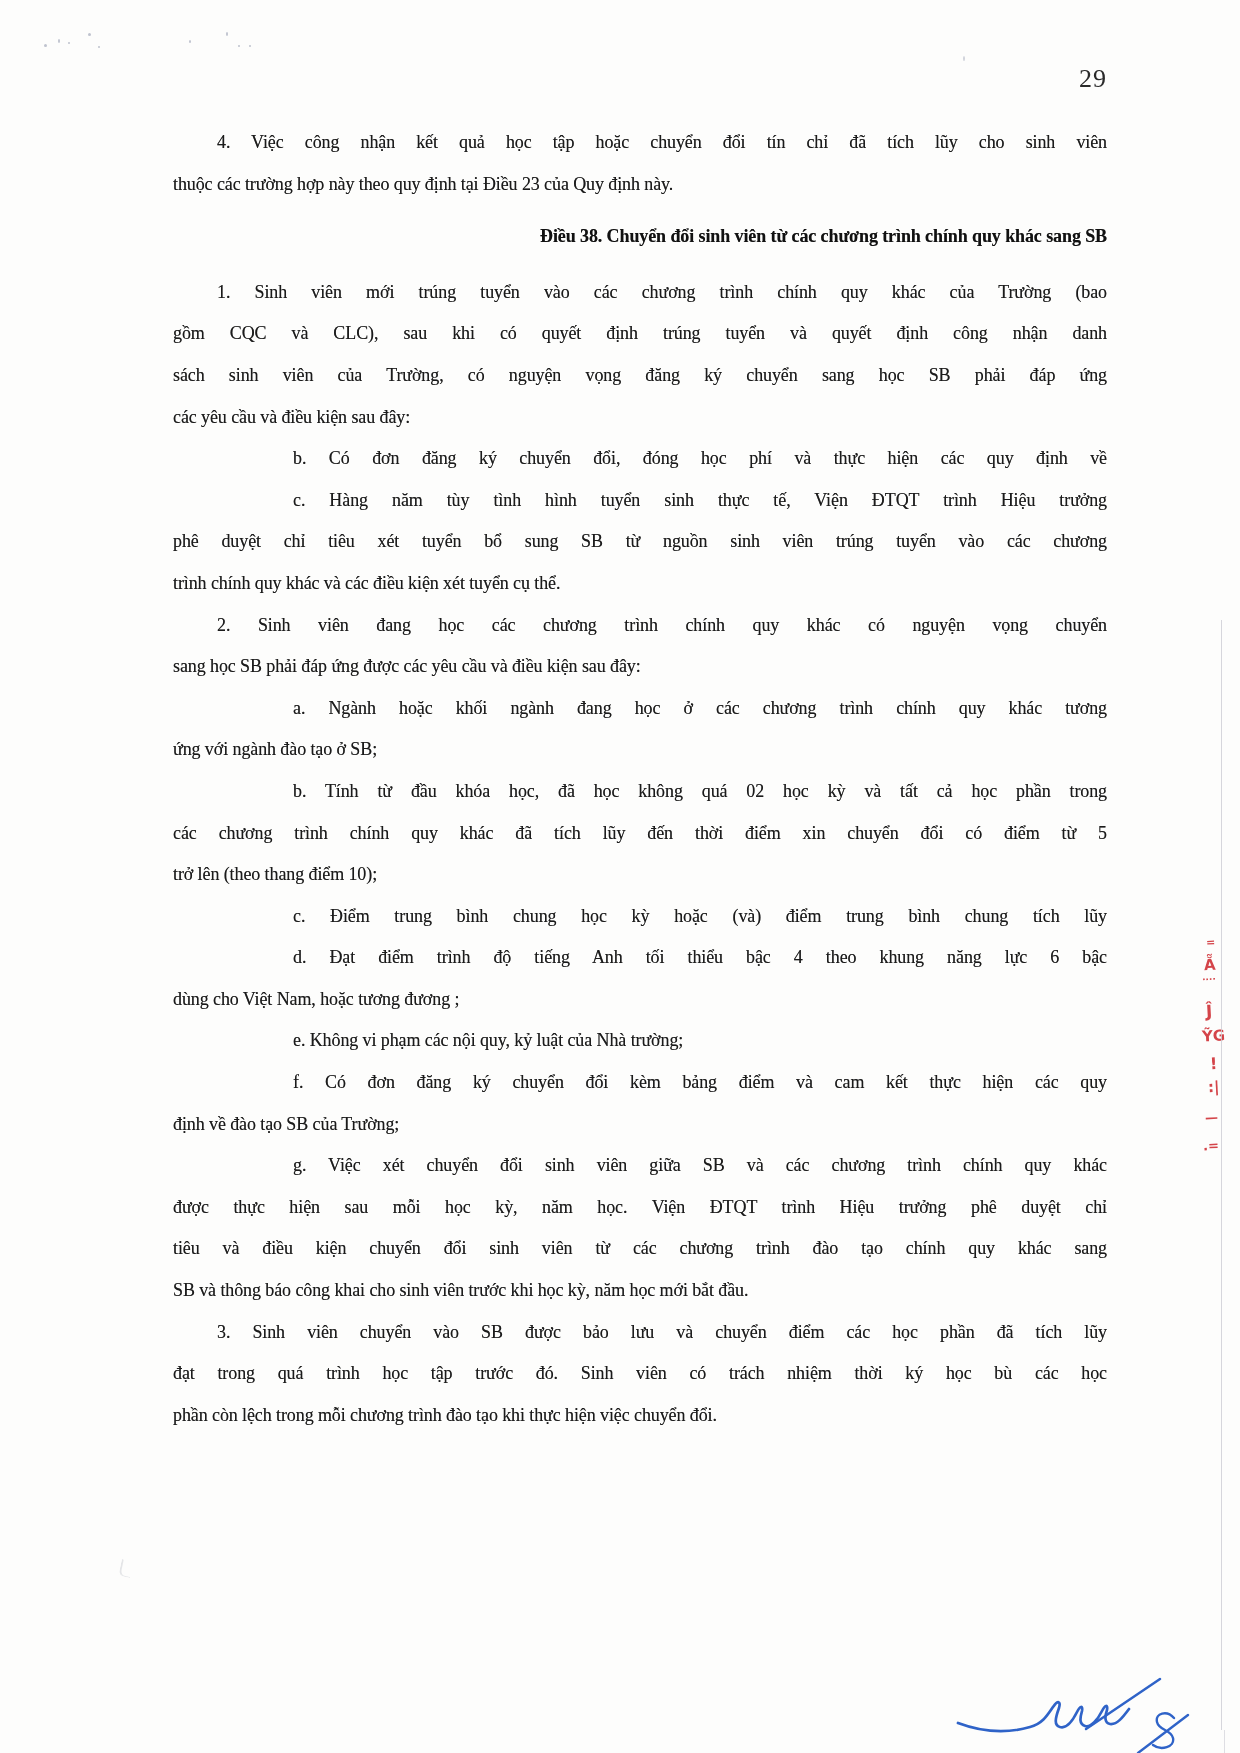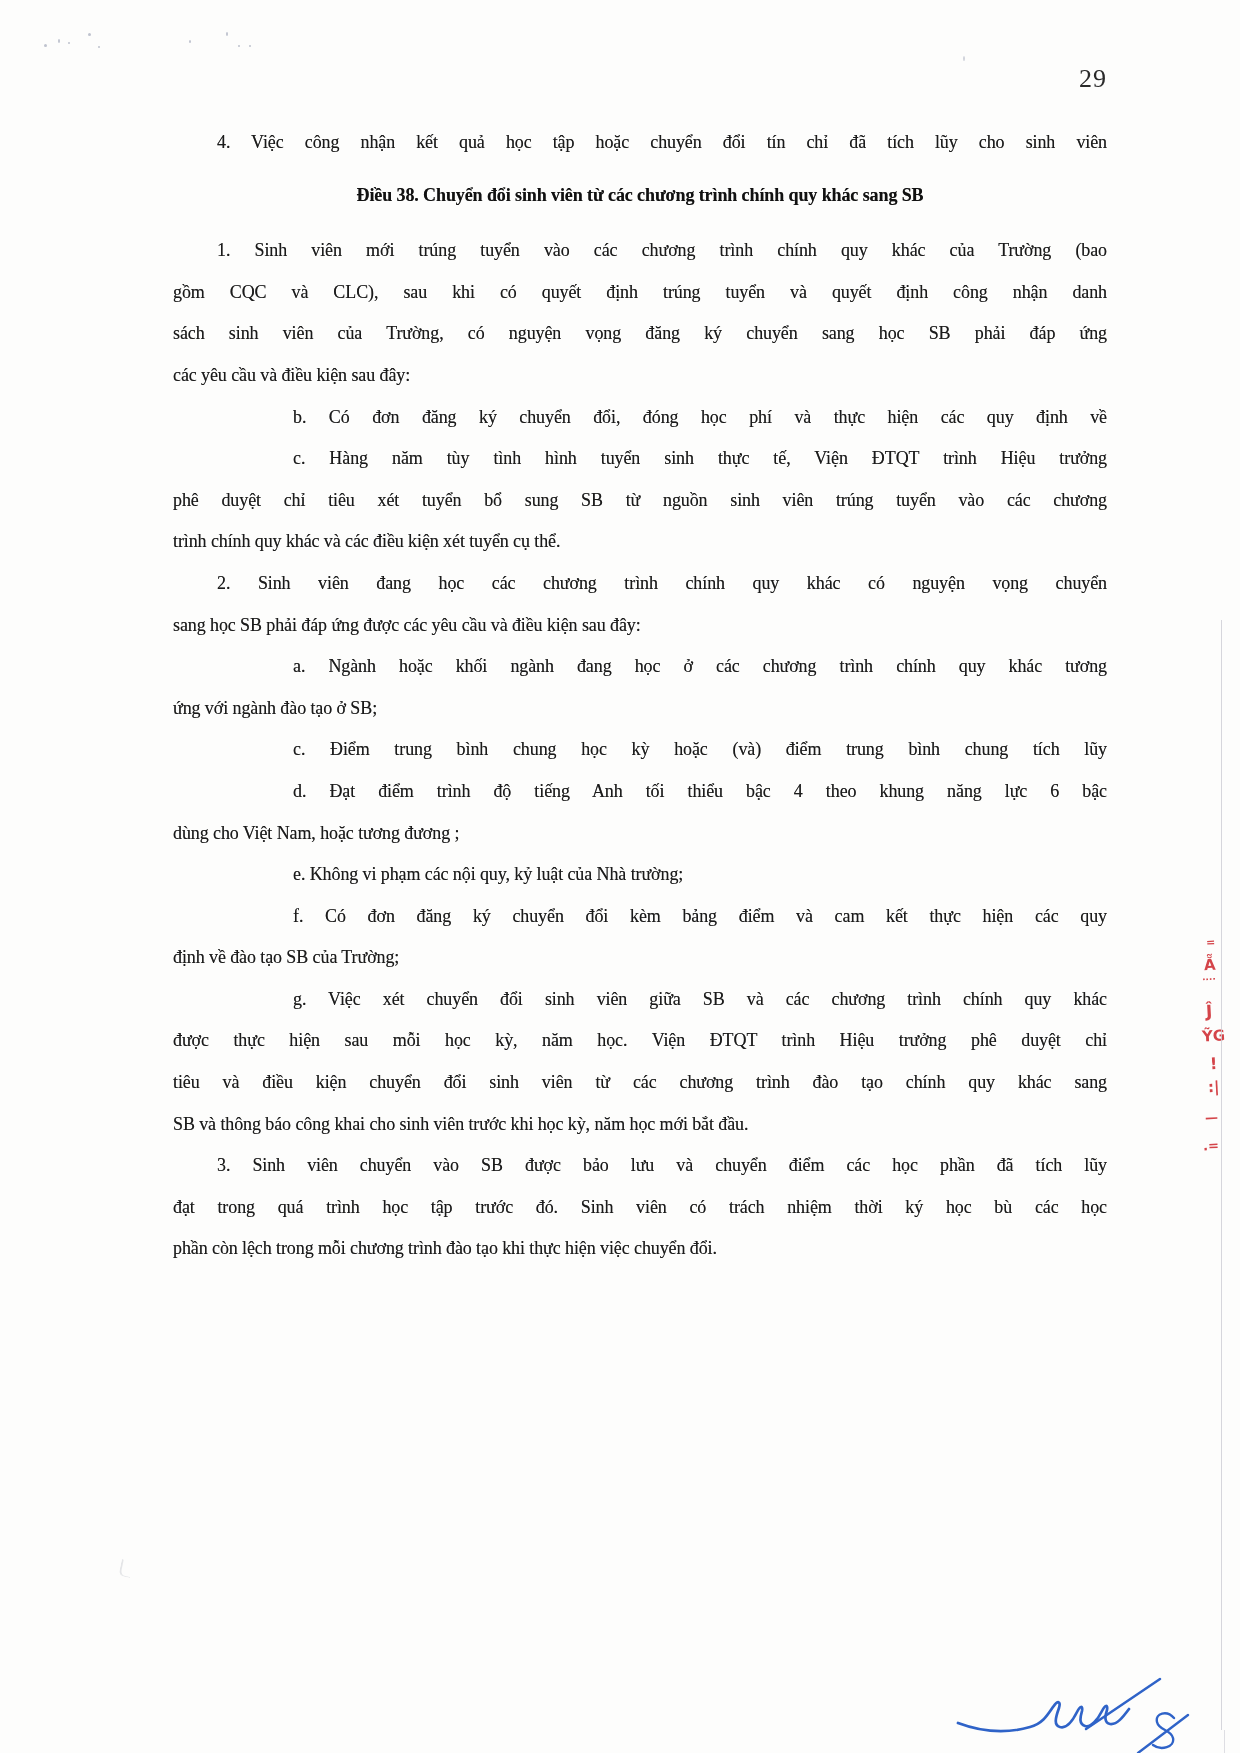--- a/index.html
+++ b/index.html
@@ -24,21 +24,21 @@
     text-shadow:0 0 0.5px rgba(20,20,20,0.55);
   }
   .ln { max-height:41.6px; overflow:hidden; }
   .j  { text-align:justify; text-align-last:justify; }
   .last { text-align:left; }
   .in { text-indent:44px; }
   .is { text-indent:120px; }
   .head {
     font-weight:bold; color:#111;
     margin-top:11px; margin-bottom:14px;
-    text-align:center;
+    text-align:right;
   }
   .stamp-frag {
     position:absolute;
     font-family:"DejaVu Sans", sans-serif;
     font-weight:bold;
     transform:rotate(-3deg);
     opacity:0.88;
     white-space:nowrap;
   }
   .page-edge-line {
@@ -62,20 +62,21 @@
 </style>
 </head>
 <body>
 
 <div class="page-number">29</div>
 
 <div class="content">
 
   <div>
     <div class="ln j in">4. Việc công nhận kết quả học tập hoặc chuyển đổi tín chỉ đã tích lũy cho sinh viên</div>
+    <div class="ln last">thuộc các trường hợp này theo quy định tại Điều 23 của Quy định này.</div>
   </div>
 
   <div>
     <div class="ln head">Điều 38. Chuyển đổi sinh viên từ các chương trình chính quy khác sang SB</div>
   </div>
 
   <div>
     <div class="ln j in">1. Sinh viên mới trúng tuyển vào các chương trình chính quy khác của Trường (bao</div>
     <div class="ln j">gồm CQC và CLC), sau khi có quyết định trúng tuyển và quyết định công nhận danh</div>
     <div class="ln j">sách sinh viên của Trường, có nguyện vọng đăng ký chuyển sang học SB phải đáp ứng</div>
@@ -96,20 +97,25 @@
   <div>
     <div class="ln j in">2. Sinh viên đang học các chương trình chính quy khác có nguyện vọng chuyển</div>
     <div class="ln last">sang học SB phải đáp ứng được các yêu cầu và điều kiện sau đây:</div>
   </div>
 
   <div>
     <div class="ln j is">a. Ngành hoặc khối ngành đang học ở các chương trình chính quy khác tương</div>
     <div class="ln last">ứng với ngành đào tạo ở SB;</div>
   </div>
 
+  <div>
+    <div class="ln j is">b. Tính từ đầu khóa học, đã học không quá 02 học kỳ và tất cả học phần trong</div>
+    <div class="ln j">các chương trình chính quy khác đã tích lũy đến thời điểm xin chuyển đổi có điểm từ 5</div>
+    <div class="ln last">trở lên (theo thang điểm 10);</div>
+  </div>
 
   <div>
     <div class="ln j is">c. Điểm trung bình chung học kỳ hoặc (và) điểm trung bình chung tích lũy</div>
   </div>
 
   <div>
     <div class="ln j is">d. Đạt điểm trình độ tiếng Anh tối thiểu bậc 4 theo khung năng lực 6 bậc</div>
     <div class="ln last">dùng cho Việt Nam, hoặc tương đương ;</div>
   </div>
 

